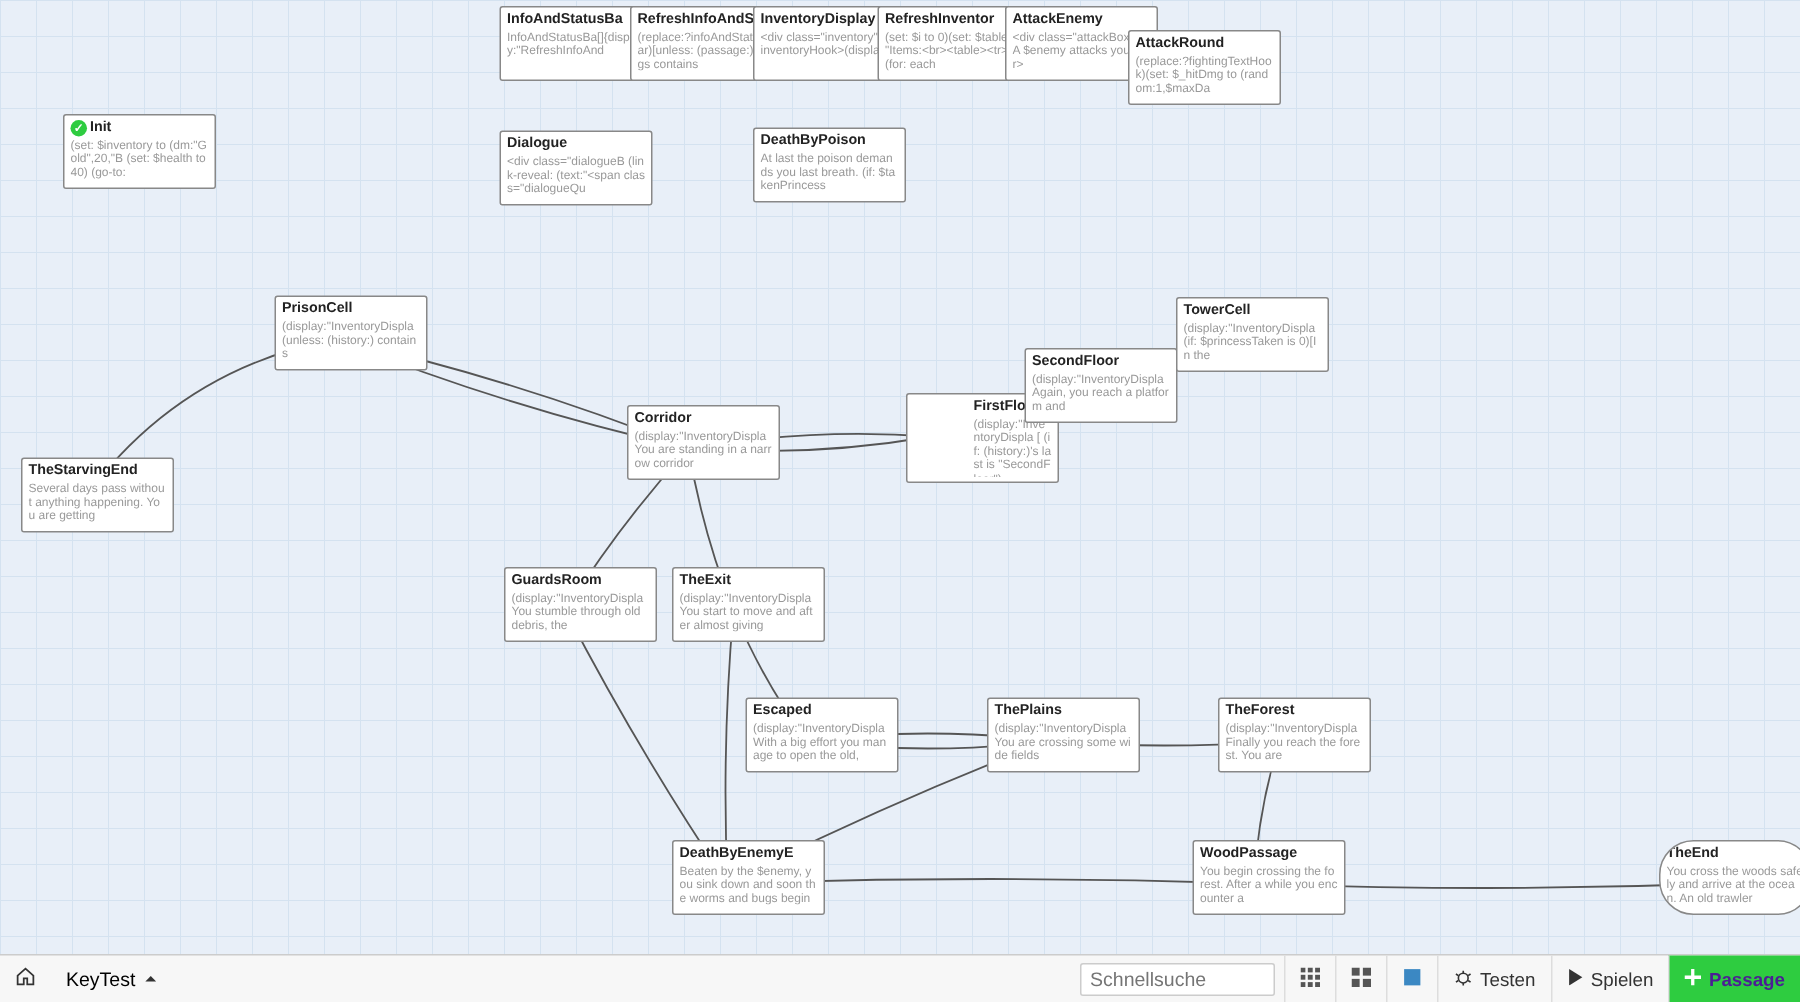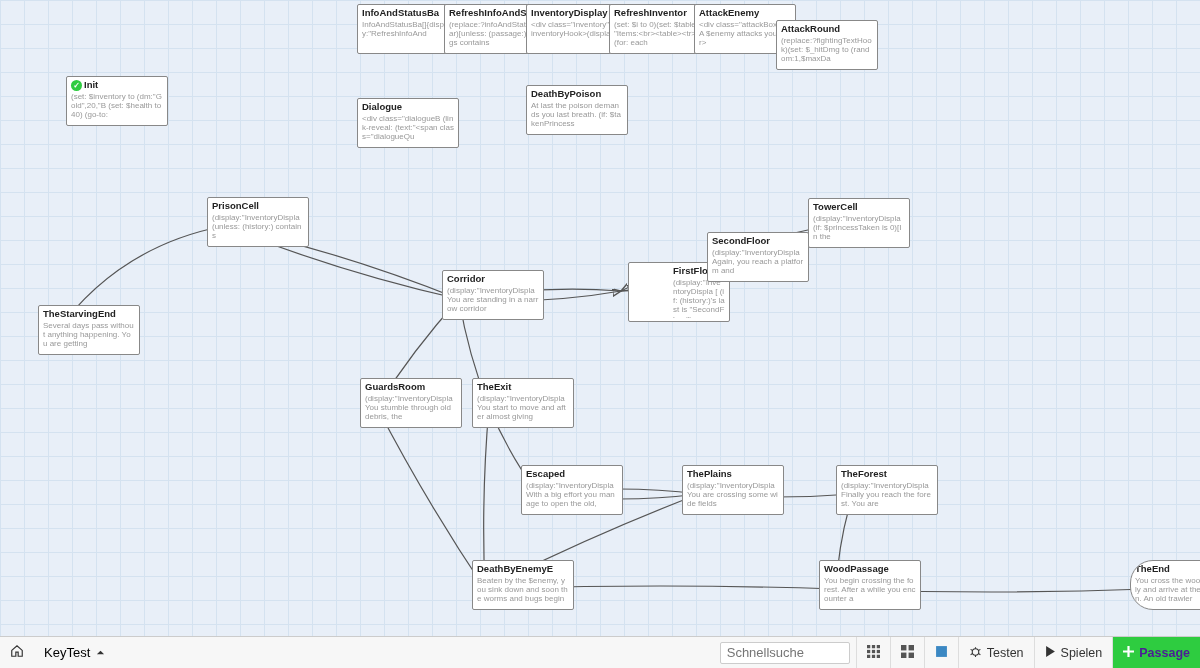--- a/index.html
+++ b/index.html
@@ -1,21 +1,21 @@
 <!DOCTYPE html>
 <html><head>
 <meta charset="utf-8">
 <style>
 *{box-sizing:border-box;margin:0;padding:0;}
 html,body{width:100%;height:100%;overflow:hidden;font-family:-apple-system,BlinkMacSystemFont,"Segoe UI",Helvetica,Arial,sans-serif;}
 body{position:relative;background:#fff;}
 .canvas{position:absolute;top:0;left:0;right:0;bottom:32px;background-color:#e8eff8;background-image:linear-gradient(#d4e2f0 1px,transparent 1px),linear-gradient(90deg,#d4e2f0 1px,transparent 1px);background-size:24px 24px;overflow:hidden;}
 svg.links{position:absolute;top:0;left:0;width:100%;height:100%;pointer-events:none;}
 svg.links path{fill:none;stroke:#555;stroke-width:1.2;}
-.passage{position:absolute;width:102px;min-height:50px;background:#fff;border:1px solid #888;border-radius:2px;padding:3px 4px;font-size:9px;color:#444;cursor:pointer;overflow:hidden;line-height:1.15;white-space:normal;word-break:break-all;margin-left:24px;}
+.passage{position:absolute;width:102px;min-height:50px;background:#fff;border:1px solid #888;border-radius:2px;padding:3px 4px;font-size:9px;color:#444;cursor:pointer;overflow:hidden;line-height:1.15;white-space:normal;word-break:break-all;}
 .passage .title{font-weight:600;font-size:9.5px;color:#222;display:flex;align-items:center;gap:2px;}
 .passage .body{color:#999;font-size:8px;margin-top:1px;max-height:40px;overflow:hidden;}
 .start-icon{display:inline-flex;align-items:center;justify-content:center;width:11px;height:11px;background:#2ecc40;border-radius:50%;color:#fff;font-size:8px;flex-shrink:0;}
 .toolbar{position:absolute;left:0;right:0;bottom:0;height:32px;background:#f7f7f7;border-top:1px solid #ccc;display:flex;align-items:center;font-size:13px;}
 .tool-btn{height:100%;padding:0 10px;display:flex;align-items:center;gap:5px;border:none;border-left:1px solid #ddd;background:transparent;cursor:pointer;color:#333;font-size:12.5px;}
 .home-btn{border-left:none;}
 .story-name{padding:0 10px;font-weight:500;display:flex;align-items:center;gap:6px;cursor:pointer;}
 .spacer{flex:1;}
 .add-btn{background:#2ecc40;color:#4c1d95;font-weight:700;justify-content:flex-end;}
 .quicksearch{width:130px;height:22px;border:1px solid #ccc;border-radius:2px;padding:0 6px;font-size:13px;background:#fff;margin-right:6px;}
@@ -90,21 +90,21 @@
           <span>AttackEnemy</span>
         </div>
         <div class="body">&lt;div class="attackBox"&gt;[ A $enemy attacks you! &lt;br&gt;</div>
       </div>
       <div class="passage" style="left: 752px; top: 20px;">
         <div class="title">
           <span>AttackRound</span>
         </div>
         <div class="body">(replace:?fightingTextHook)(set: $_hitDmg to (random:1,$maxDa</div>
       </div>
-      <div class="passage" style="left: 333px; top: 98px;">
+      <div class="passage" style="left: 333px; top: 87px;">
         <div class="title">
           <span>Dialogue</span>
         </div>
         <div class="body">&lt;div class="dialogueB (link-reveal: (text:"&lt;span class="dialogueQu</div>
       </div>
       <div class="passage" style="left: 502px; top: 85px;">
         <div class="title">
           <span>DeathByPoison</span>
         </div>
         <div class="body">At last the poison demands you last breath. (if: $takenPrincess</div>

